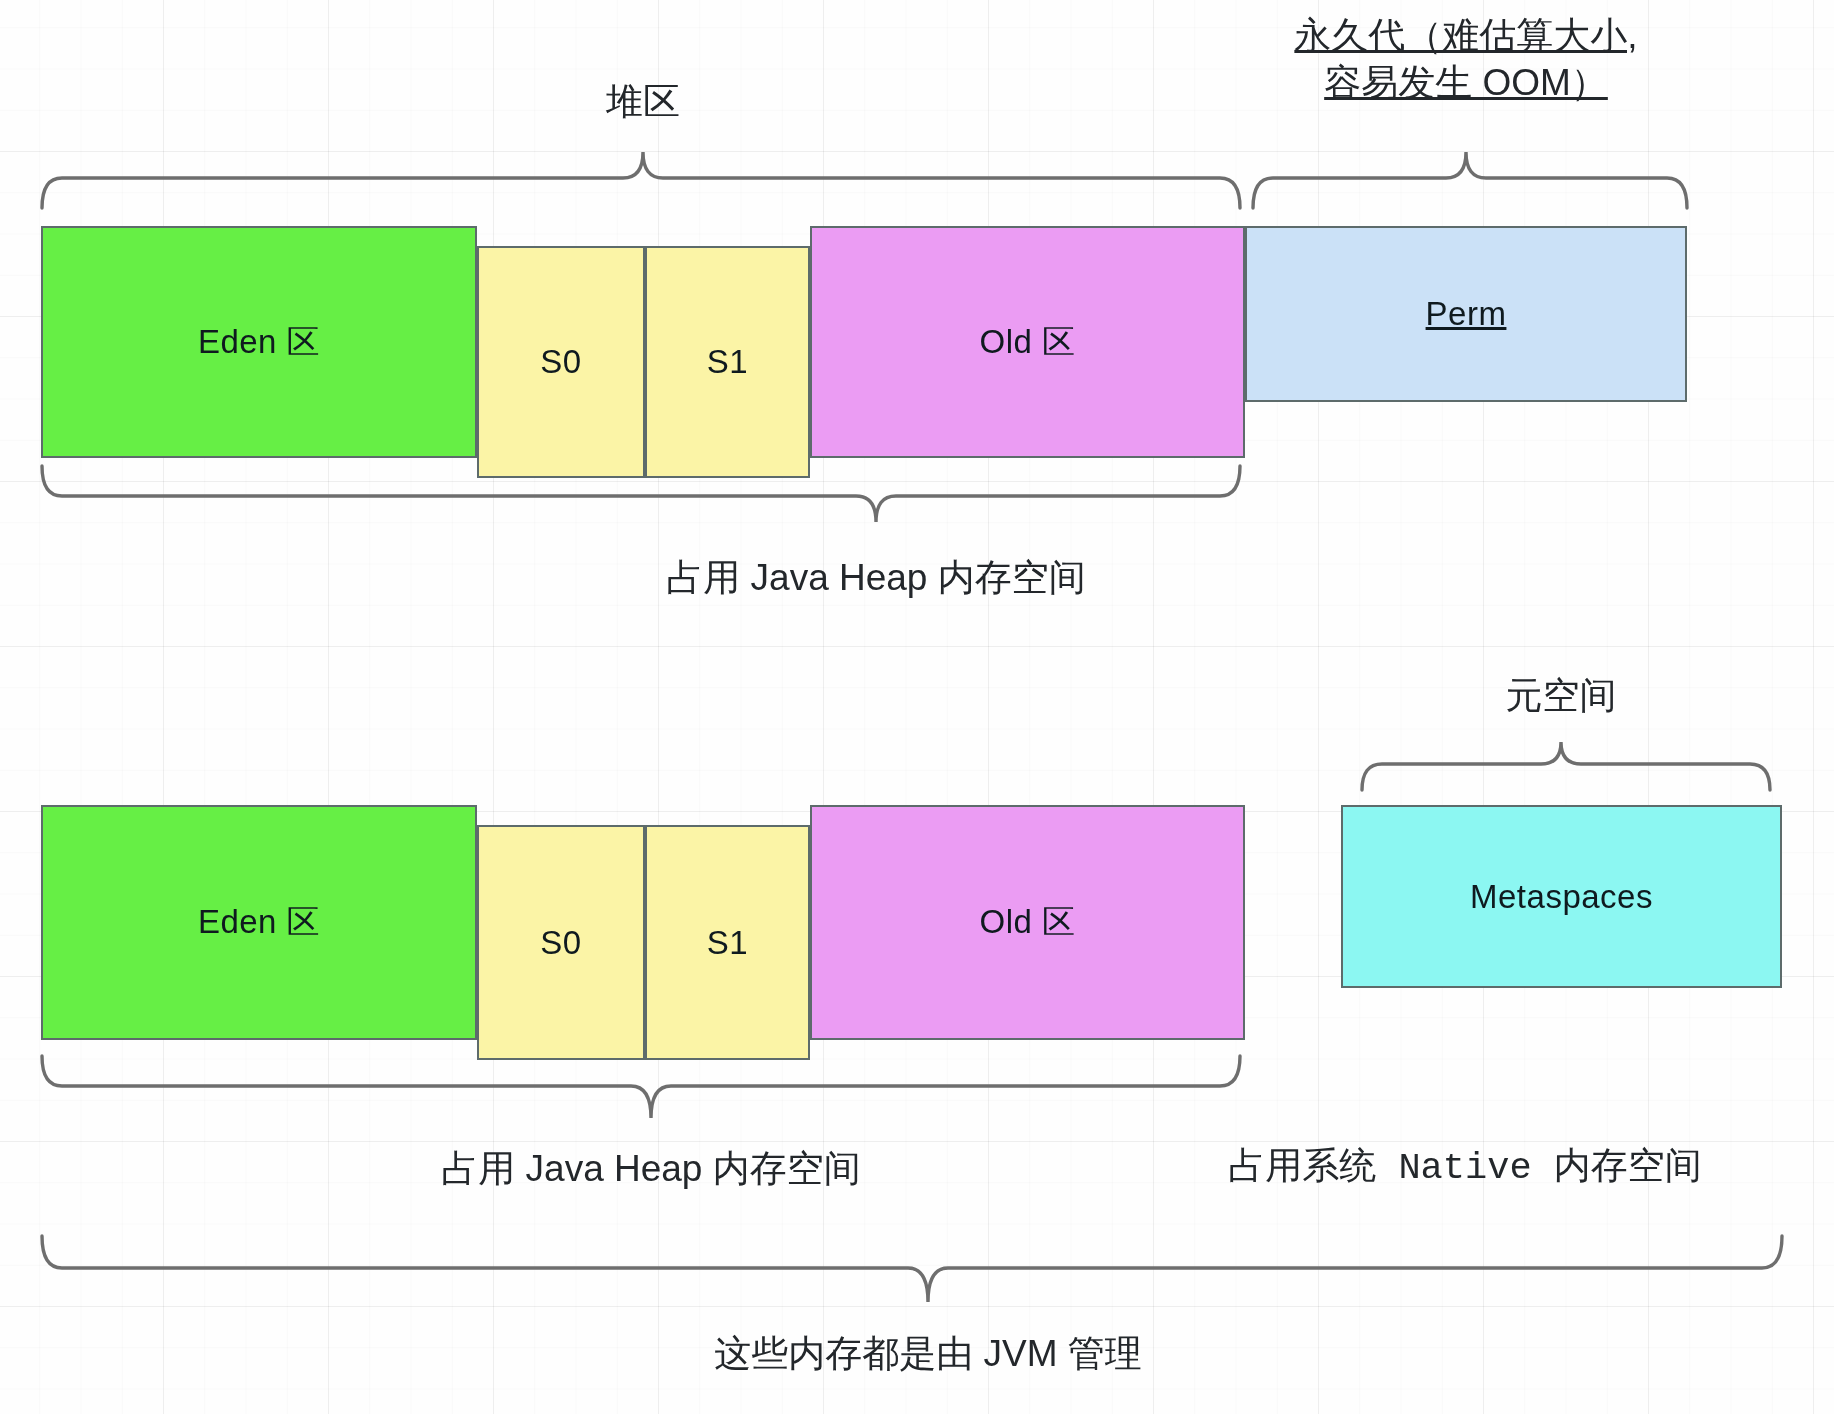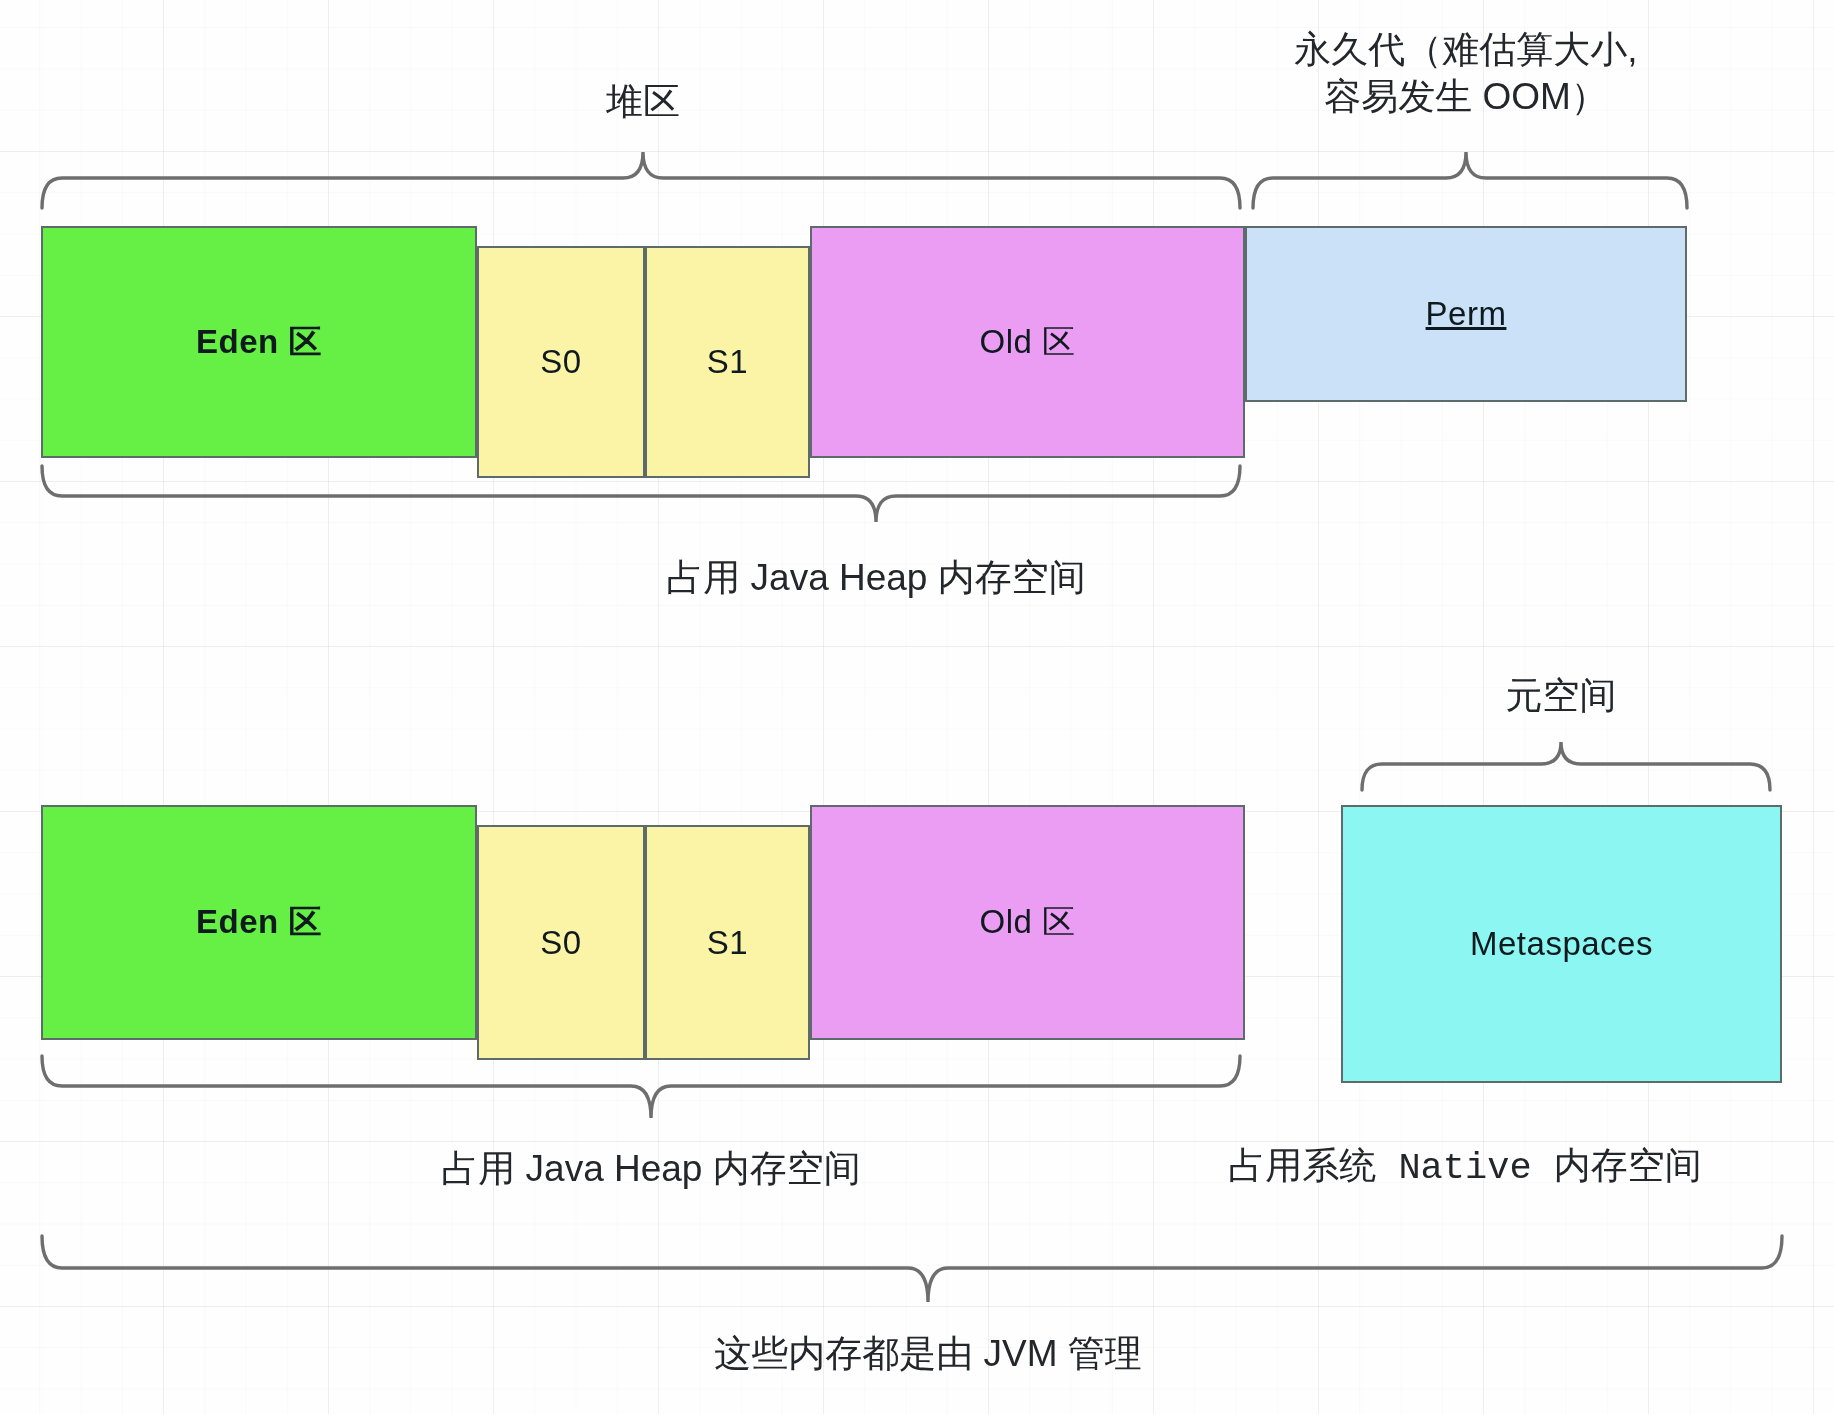--- a/index.html
+++ b/index.html
@@ -27,21 +27,21 @@
   }
   .seg{
     position:absolute;
     box-sizing:border-box;
     border:2px solid #5d6b6b;
     display:flex;align-items:center;justify-content:center;
     color:#0f1a1f;
     font-size:33px;
     letter-spacing:0.5px;
   }
-  .seg.green{background:#66ef45;font-weight:bold;}
+  .seg.green{background:#66ef45;}
   .seg.yellow{background:#fbf4a6;margin-top:20px;}
   .seg.pink{background:#eb9cf3;}
   .seg.blue{background:#cbe1f7;}
   .seg.cyan{background:#8cf7f2;}
   .label{
     position:absolute;
     color:#23272b;
     font-size:37px;
     line-height:1.28;
     text-align:center;
@@ -51,21 +51,21 @@
   svg.brace{position:absolute;overflow:visible;}
   svg.brace path{fill:none;stroke:#6e6e6e;stroke-width:3.4;stroke-linecap:round;}
 </style>
 </head>
 <body>
 
 <div id="canvas">
 
   <div class="label" style="left:643px;top:78px;transform:translateX(-50%);">堆区</div>
 
-  <div class="label multi" style="left:1466px;top:26px;transform:translateX(-50%);width:470px;">
+  <div class="label multi" style="left:1466px;top:12px;transform:translateX(-50%);width:470px;text-decoration:underline;">
     <div>永久代（难估算大小,</div>
     <div>容易发生 OOM）</div>
   </div>
 
   <svg class="brace" style="left:0px;top:140px;width:1834px;height:70px;">
     <path d="M 42,68 Q 42,38 62,38 L 623,38 Q 643,38 643,12 Q 643,38 663,38 L 1220,38 Q 1240,38 1240,68"></path>
   </svg>
 
   <svg class="brace" style="left:0px;top:140px;width:1834px;height:70px;">
     <path d="M 1253,68 Q 1253,38 1273,38 L 1446,38 Q 1466,38 1466,12 Q 1466,38 1486,38 L 1667,38 Q 1687,38 1687,68"></path>
@@ -103,21 +103,21 @@
   </div>
   <div class="seg yellow" style="left:477px;top:805px;width:168px;height:235px;">
     <span>S0</span>
   </div>
   <div class="seg yellow" style="left:645px;top:805px;width:165px;height:235px;">
     <span>S1</span>
   </div>
   <div class="seg pink" style="left:810px;top:805px;width:435px;height:235px;">
     <span>Old 区</span>
   </div>
-  <div class="seg cyan" style="left:1341px;top:805px;width:441px;height:278px;justify-content:center;">
+  <div class="seg cyan" style="left:1341px;top:805px;width:441px;height:183px;justify-content:center;">
     <span>Metaspaces</span>
   </div>
 
   <svg class="brace" style="left:0px;top:1050px;width:1834px;height:80px;">
     <path d="M 42,6 Q 42,36 62,36 L 631,36 Q 651,36 651,68 Q 651,36 671,36 L 1220,36 Q 1240,36 1240,6"></path>
   </svg>
   <div class="label" style="left:651px;top:1145px;transform:translateX(-50%);">占用 Java Heap 内存空间</div>
   <div class="label" style="left:1465px;top:1145px;transform:translateX(-50%);font-family:Liberation Mono, monospace;">占用系统 Native 内存空间</div>
 
   <svg class="brace" style="left:0px;top:1230px;width:1834px;height:80px;">

